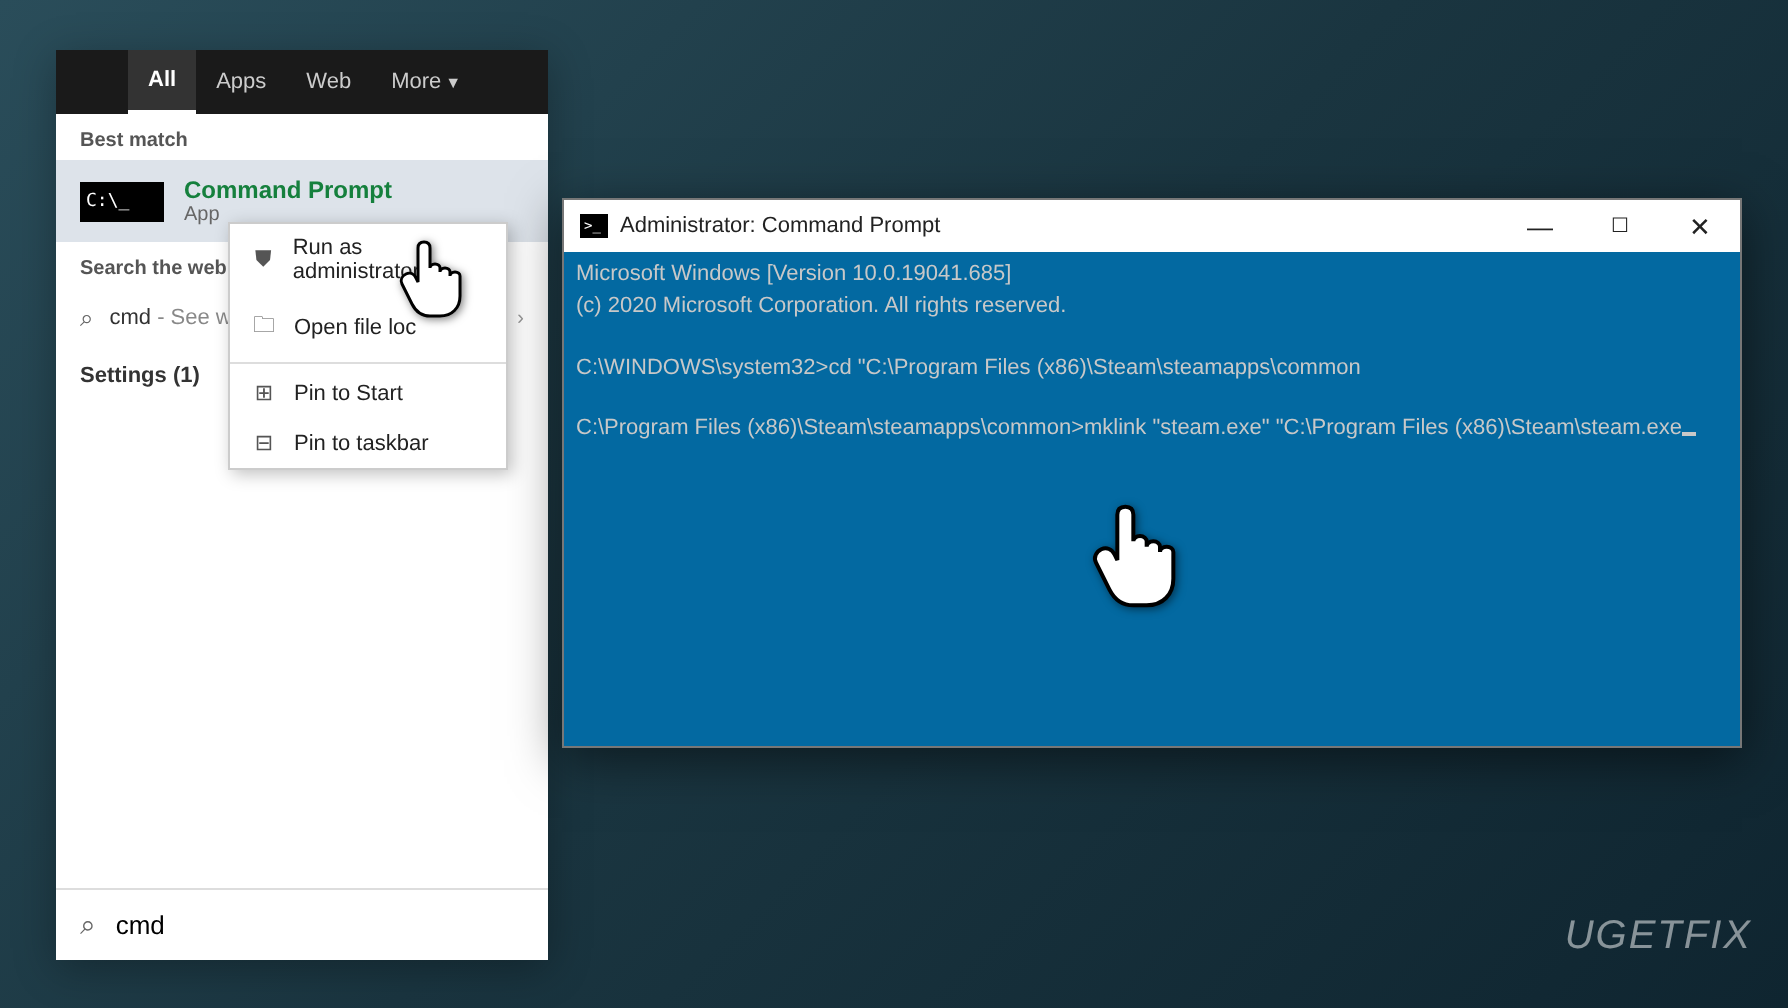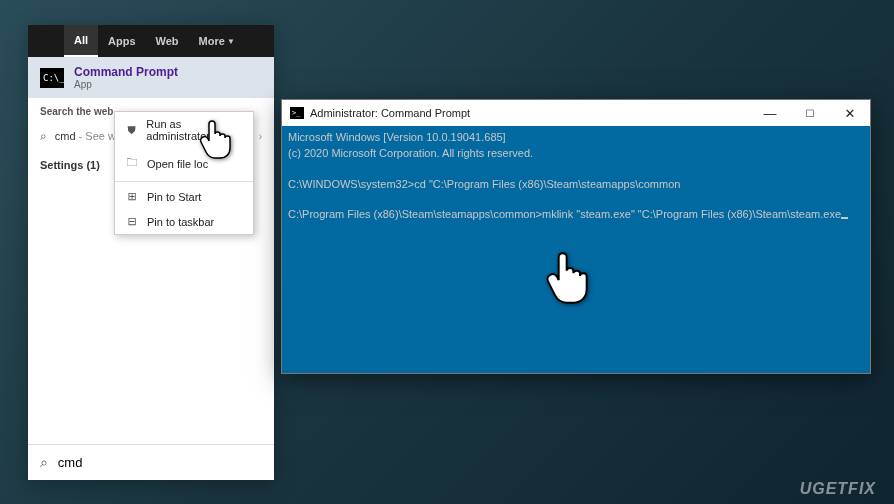--- a/index.html
+++ b/index.html
@@ -30,21 +30,20 @@
       height: 32px;
       color: #ccc;
       font-size: 11px;
     }
     .search-tabs .tab {
       padding: 0 10px;
       height: 100%;
       display: flex;
       align-items: center;
       cursor: pointer;
-      font-weight: bold;
     }
     .search-tabs .tab.active {
       background: #333;
       color: #fff;
       font-weight: 600;
       border-bottom: 2px solid #fff;
       margin-left: 36px;
     }
     .search-tabs .more-chev { margin-left: 2px; font-size: 8px; }
     
@@ -56,31 +55,31 @@
       background: #fff;
     }
     .best-match-item {
       background: #dde3ea;
       padding: 8px 12px;
       display: flex;
       align-items: center;
       gap: 10px;
     }
     .cmd-icon {
-      width: 24px;
+      width: 42px;
       height: 20px;
       background: #000;
       color: #fff;
       font-size: 9px;
       display: flex;
       align-items: center;
       padding-left: 3px;
       font-family: monospace;
     }
-    .best-match-item .title { font-size: 12px; font-weight: 600; color: #4c1d95; }
+    .best-match-item .title { font-size: 12px; font-weight: 600; color: #15803d; }
     .best-match-item .sub { font-size: 10px; color: #666; }
     
     .search-web-row {
       padding: 8px 12px;
       display: flex;
       align-items: center;
       gap: 8px;
       font-size: 11px;
       color: #333;
       position: relative;
@@ -213,42 +212,43 @@
       width: 7px;
       height: 2px;
       background: #c8c8c8;
       vertical-align: -1px;
     }
     
     
     .watermark {
       position: absolute;
       right: 18px;
-      bottom: 6px;
+      bottom: 24px;
       color: rgba(255,255,255,0.5);
-      font-size: 16px;
+      font-size: 20px;
       letter-spacing: 1px;
-      font-weight: 700;
+      font-weight: 400;
       font-style: italic;
     }
   </style>
 </head>
 <body>
 
 <div class="search-panel">
   <div class="search-tabs">
     <div class="tab active">All</div>
     <div class="tab">Apps</div>
     <div class="tab">Web</div>
     <div class="tab">
       <span>More</span>
       <span class="more-chev">▼</span>
     </div>
   </div>
 
+  <div class="section-label">Best match</div>
   <div class="best-match-item">
     <div class="cmd-icon">C:\_</div>
     <div>
       <div class="title">Command Prompt</div>
       <div class="sub">App</div>
     </div>
   </div>
 
   <div class="section-label">Search the web</div>
   <div class="search-web-row">

